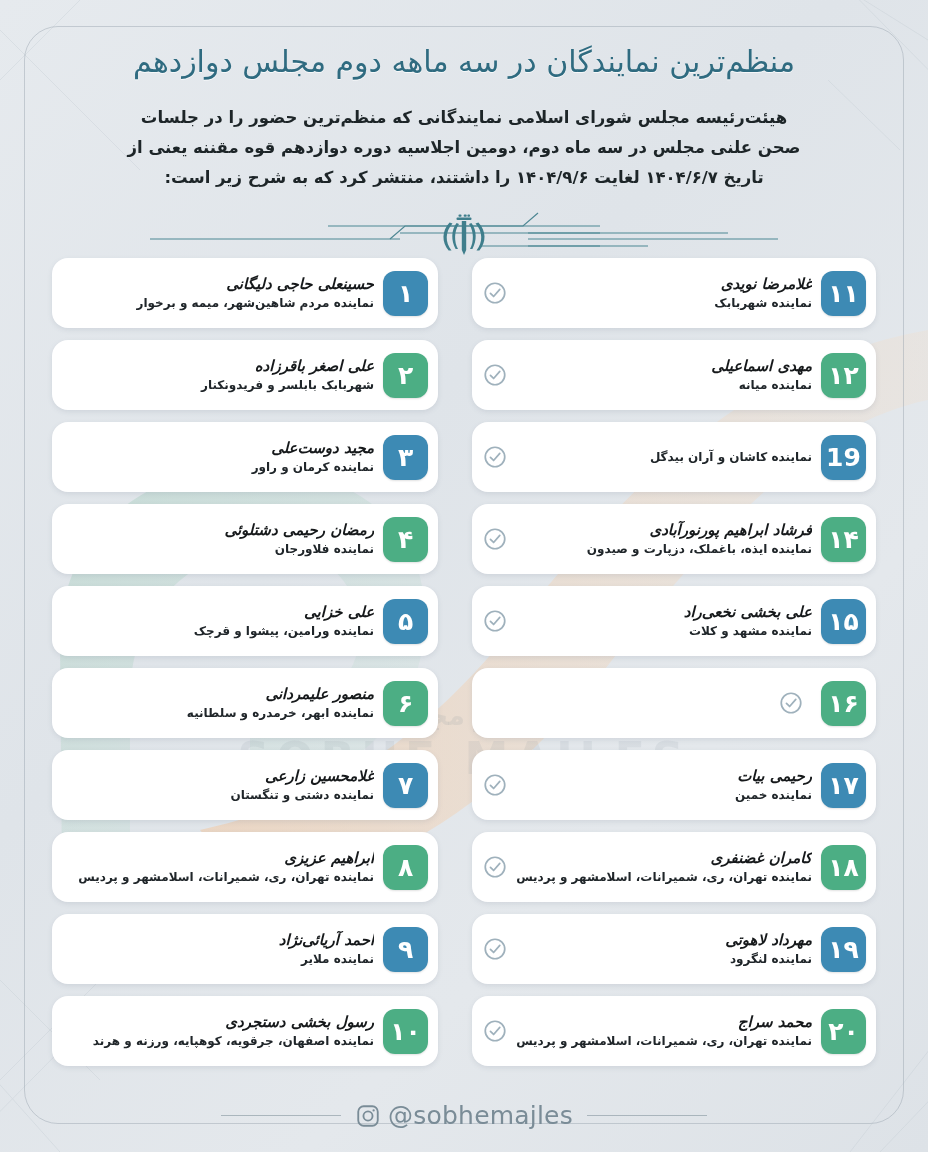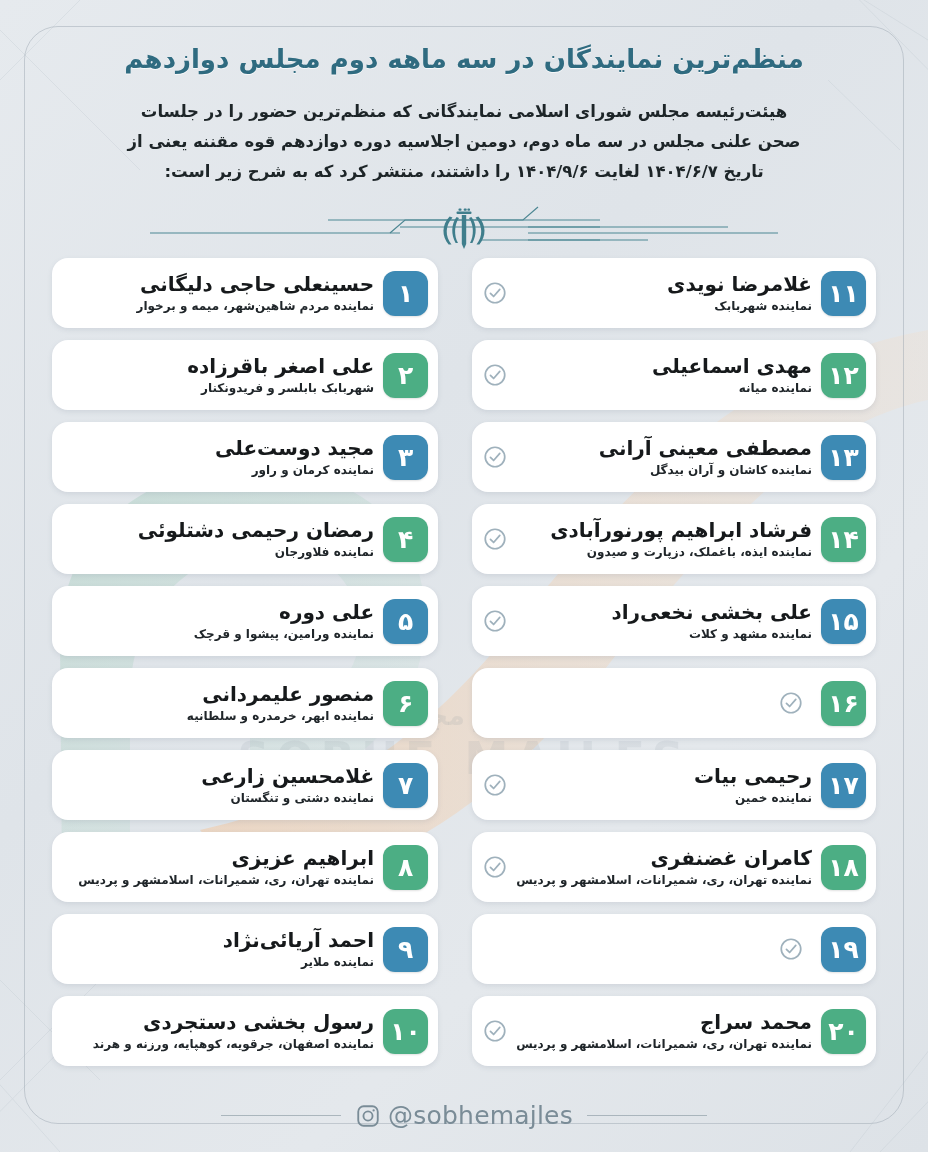--- a/index.html
+++ b/index.html
@@ -80,22 +80,22 @@
   .header {
     position: absolute;
     left: 0; right: 0;
     top: 0;
     padding-top: 42px;
     text-align: center;
     z-index: 5;
   }
 
   .title {
-    font-size: 26px;
-    font-weight: bold;
+    font-size: 30px;
+    font-weight: normal;
     color: #2f6b80;
     letter-spacing: -0.3px;
     line-height: 1.35;
     padding: 0 55px;
     text-shadow: 0 1px 0 rgba(255,255,255,0.7);
   }
 
   .subtitle {
     margin: 20px auto 16px;
     width: 690px;
@@ -167,25 +167,26 @@
     flex: 1 1 auto;
     min-width: 0;
     display: flex;
     flex-direction: column;
     align-items: flex-start;
     justify-content: center;
     overflow: hidden;
   }
 
   .card-name {
-    font-size: 20px;
+    font-size: 15px;
     font-weight: bold;
     color: #16191b;
     line-height: 1.25;
     white-space: nowrap;
+    font-style: italic;
   }
 
   .card-district {
     font-size: 12px;
     font-weight: bold;
     color: #20262a;
     line-height: 1.35;
     margin-top: 1px;
     white-space: nowrap;
   }
@@ -331,23 +332,22 @@
           <div class="card-text">
             <div class="card-name">مهدی اسماعیلی</div>
             <div class="card-district">نماینده میانه</div>
           </div>
           <span class="check"><svg viewBox="0 0 24 24" fill="none" stroke="#7f97a6" stroke-width="1.6" stroke-linecap="round" stroke-linejoin="round">
               <circle cx="12" cy="12" r="9"></circle>
               <path d="M7.8 12.4 L10.7 15.2 L16.4 8.6"></path>
             </svg></span>
         </div>
         <div class="card">
-          <div class="badge blue">۱۳</div>
-          <div class="card-text">
-            <div class="card-name">مصطفی معینی آرانی</div>
+          <div class="badge blue">19</div>
+          <div class="card-text">
             <div class="card-district">نماینده کاشان و آران بیدگل</div>
           </div>
           <span class="check"><svg viewBox="0 0 24 24" fill="none" stroke="#7f97a6" stroke-width="1.6" stroke-linecap="round" stroke-linejoin="round">
               <circle cx="12" cy="12" r="9"></circle>
               <path d="M7.8 12.4 L10.7 15.2 L16.4 8.6"></path>
             </svg></span>
         </div>
         <div class="card">
           <div class="badge green">۱۴</div>
           <div class="card-text">
@@ -394,20 +394,24 @@
             <div class="card-name">کامران غضنفری</div>
             <div class="card-district">نماینده تهران، ری، شمیرانات، اسلامشهر و پردیس</div>
           </div>
           <span class="check"><svg viewBox="0 0 24 24" fill="none" stroke="#7f97a6" stroke-width="1.6" stroke-linecap="round" stroke-linejoin="round">
               <circle cx="12" cy="12" r="9"></circle>
               <path d="M7.8 12.4 L10.7 15.2 L16.4 8.6"></path>
             </svg></span>
         </div>
         <div class="card">
           <div class="badge blue">۱۹</div>
+          <div class="card-text">
+            <div class="card-name">مهرداد لاهوتی</div>
+            <div class="card-district">نماینده لنگرود</div>
+          </div>
           <span class="check"><svg viewBox="0 0 24 24" fill="none" stroke="#7f97a6" stroke-width="1.6" stroke-linecap="round" stroke-linejoin="round">
               <circle cx="12" cy="12" r="9"></circle>
               <path d="M7.8 12.4 L10.7 15.2 L16.4 8.6"></path>
             </svg></span>
         </div>
         <div class="card">
           <div class="badge green">۲۰</div>
           <div class="card-text">
             <div class="card-name">محمد سراج</div>
             <div class="card-district">نماینده تهران، ری، شمیرانات، اسلامشهر و پردیس</div>
@@ -444,21 +448,21 @@
         <div class="card">
           <div class="badge green">۴</div>
           <div class="card-text">
             <div class="card-name">رمضان رحیمی دشتلوئی</div>
             <div class="card-district">نماینده فلاورجان</div>
           </div>
         </div>
         <div class="card">
           <div class="badge blue">۵</div>
           <div class="card-text">
-            <div class="card-name">علی دوره</div>
+            <div class="card-name">علی خزایی</div>
             <div class="card-district">نماینده ورامین، پیشوا و قرچک</div>
           </div>
         </div>
         <div class="card">
           <div class="badge green">۶</div>
           <div class="card-text">
             <div class="card-name">منصور علیمردانی</div>
             <div class="card-district">نماینده ابهر، خرمدره و سلطانیه</div>
           </div>
         </div>

